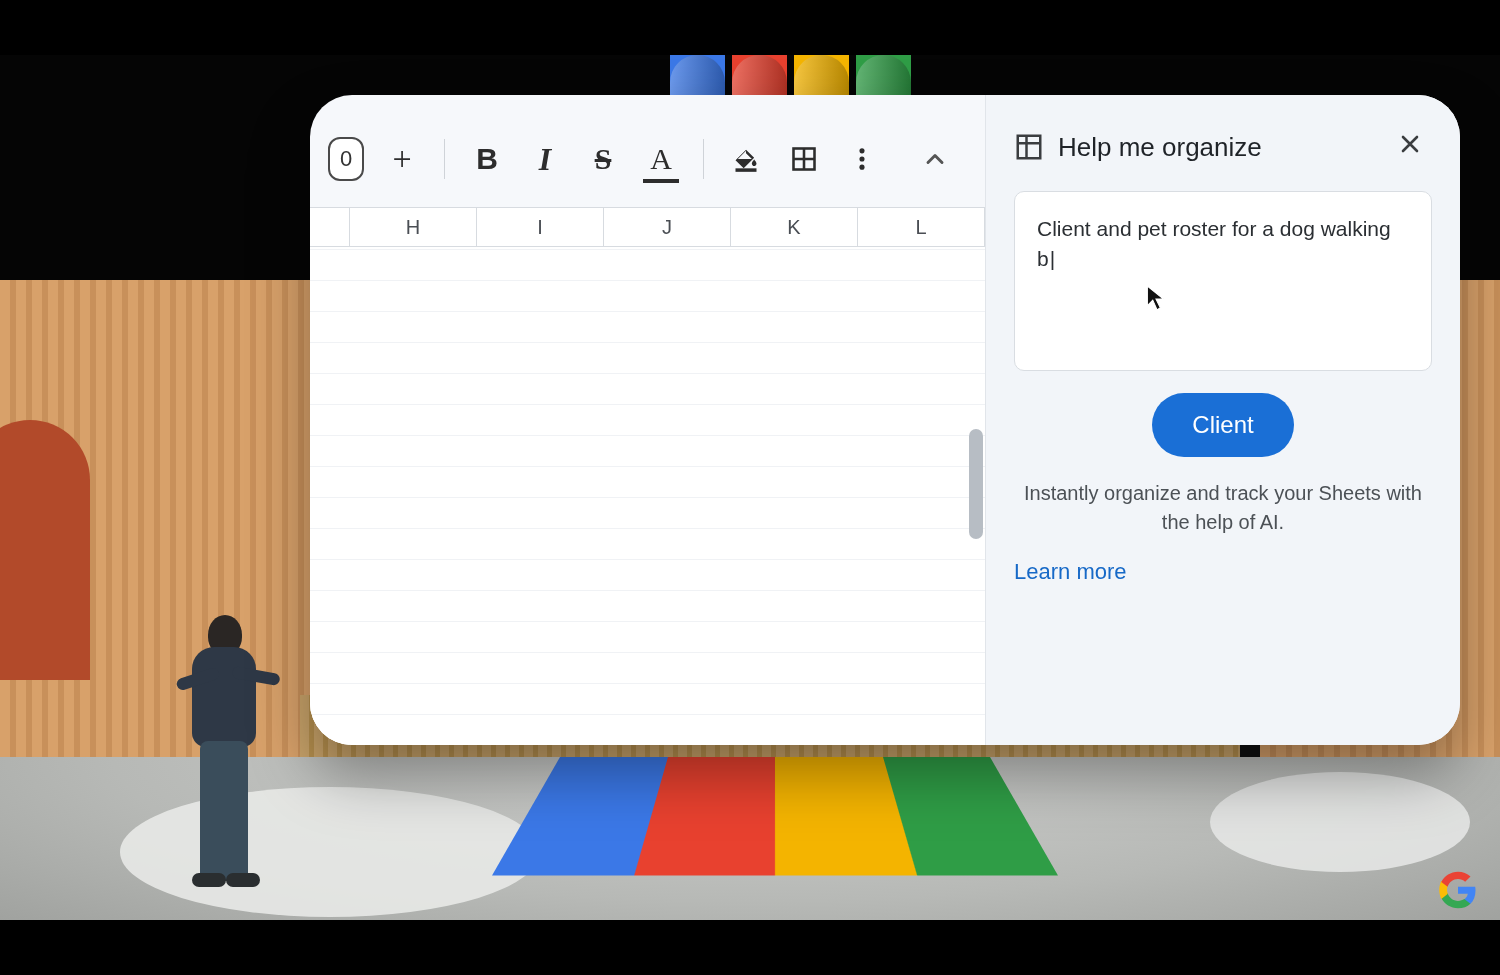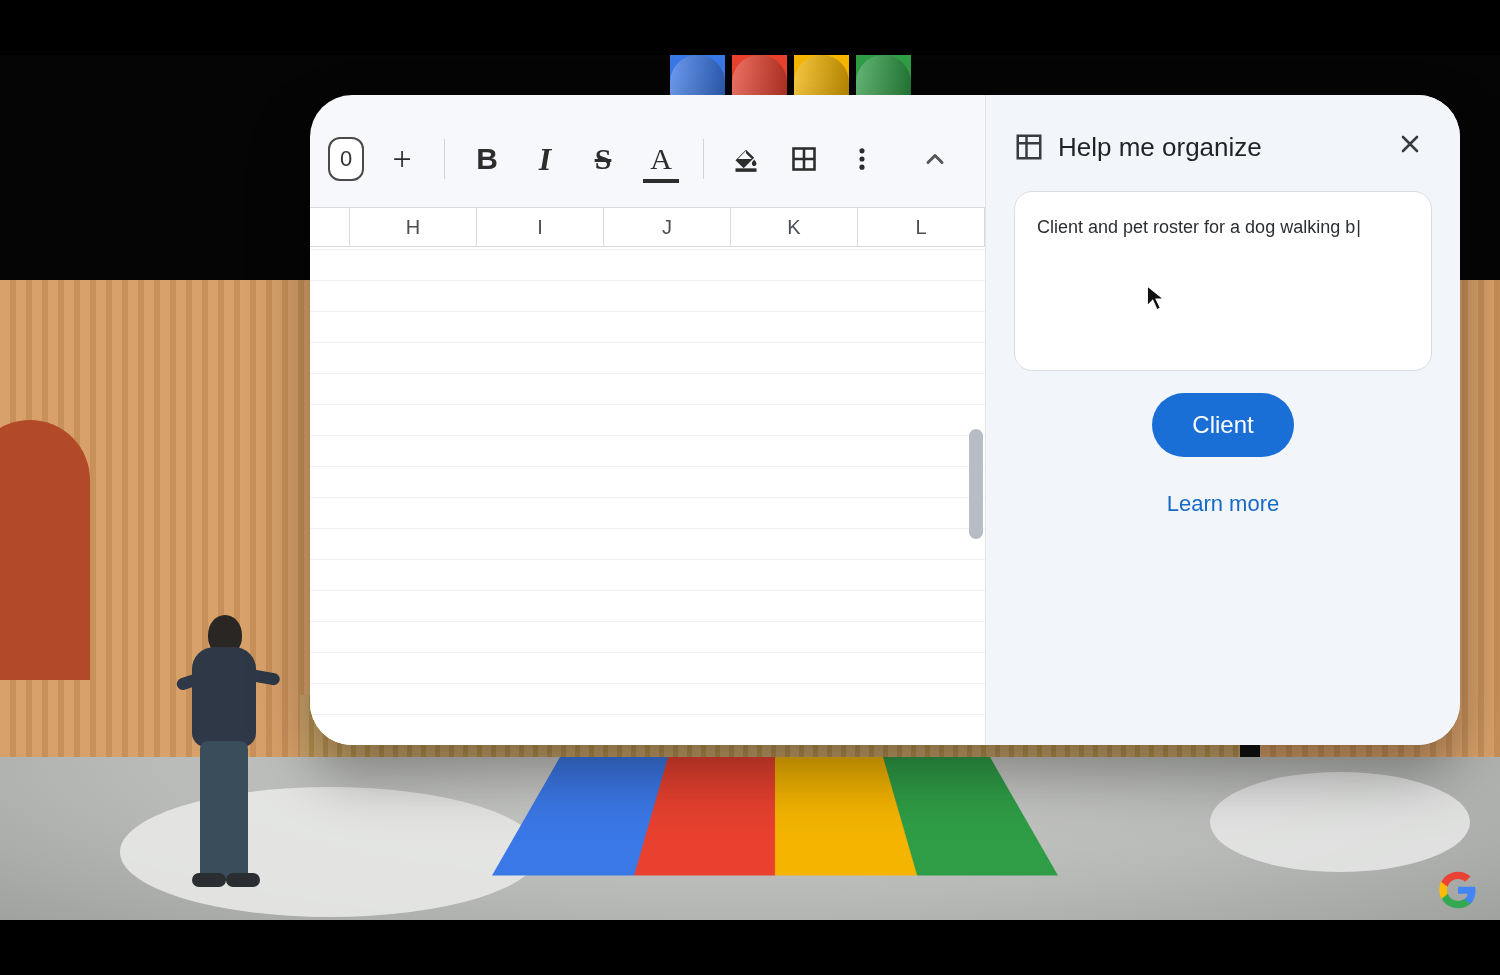--- a/index.html
+++ b/index.html
@@ -109,31 +109,31 @@
     background-position: 40px 0, 40px 0;
   }
   .row-gutter{ position:absolute; top:40px; left:0; width:40px; bottom:0; background:#fff; border-right:1px solid #d7dbe0;}
   .vscroll { position:absolute; right:2px; top:222px; width:14px; height:110px; background:#b7bdc4; border-radius:8px;}
 
   
   .sp-header { display:flex; align-items:center; gap:14px; }
   .sp-title { font-size:26px; color:#1f2328; }
   .sp-close { margin-left:auto; font-size:28px; color:#3a3d40; cursor:pointer; padding:6px 10px;}
   .prompt-box {
-    background:#fff; border:1px solid #d9dde2; border-radius:18px; padding:22px 22px 70px 22px;
-    font-size:18px; color:#2b2f33; line-height:1.45; min-height:180px; position:relative;
+    background:#fff; border:1px solid #d9dde2; border-radius:10px; padding:22px 22px 70px 22px;
+    font-size:21px; color:#2b2f33; line-height:1.45; min-height:180px; position:relative;
   }
   .prompt-box .caret::after{ content:"|"; margin-left:1px; color:#2b2f33; }
   .cursor-arrow { position:absolute; left:130px; top:92px; }
   .btn-create {
     align-self:center; background:#1a6fd6; color:#fff; border:none; border-radius:40px;
     font-size:24px; padding:18px 40px; cursor:pointer;
   }
   .sp-help { text-align:center; color:#4c5156; font-size:20px; line-height:1.45; }
-  .sp-learn { text-align:center; color:#1769c7; font-size:22px; cursor:pointer; margin-top:12px;}
+  .sp-learn { color:#1769c7; font-size:22px; cursor:pointer; }
 
 </style>
 </head>
 <body>
 
 <div class="stage">
   <div class="letterbox-top"></div>
   <div class="video-area">
 
     <div class="backdrop-dark"></div>
@@ -237,20 +237,21 @@
 
         <div class="prompt-box">
           <span>Client and pet roster for a dog walking b</span><span class="caret"></span>
           <svg class="cursor-arrow" width="22" height="28" viewBox="0 0 20 26">
             <path d="M2 2 L2 20 L7 15 L11 24 L14 22 L10 14 L17 14 Z" fill="#111" stroke="#fff" stroke-width="1"></path>
           </svg>
         </div>
 
         <button class="btn-create">Client</button>
 
+        <div class="sp-help">Instantly organize and track your Sheets with the help of AI.</div>
         <div class="sp-learn">Learn more</div>
       </div>
 
     </div>
 
     <svg class="g-logo" viewBox="0 0 48 48">
       <path fill="#4285F4" d="M45 24.5c0-1.6-.1-3.1-.4-4.5H24v8.5h11.8c-.5 2.8-2.1 5.2-4.5 6.8v5.6h7.3C42.8 37 45 31.3 45 24.5z"></path>
       <path fill="#34A853" d="M24 46c6.1 0 11.2-2 14.9-5.5l-7.3-5.6c-2 1.4-4.6 2.2-7.6 2.2-5.8 0-10.8-3.9-12.5-9.2H4v5.8C7.7 41 15.3 46 24 46z"></path>
       <path fill="#FBBC05" d="M11.5 27.9c-.5-1.4-.7-2.9-.7-4.4s.3-3 .7-4.4v-5.8H4C2.4 16.6 1.5 20.2 1.5 24s.9 7.4 2.5 10.7l7.5-5.8z"></path>
       <path fill="#EA4335" d="M24 10.8c3.3 0 6.3 1.1 8.6 3.4l6.4-6.4C34.9 4 29.9 2 24 2 15.3 2 7.7 7 4 14.3l7.5 5.8C13.2 14.7 18.2 10.8 24 10.8z"></path>

